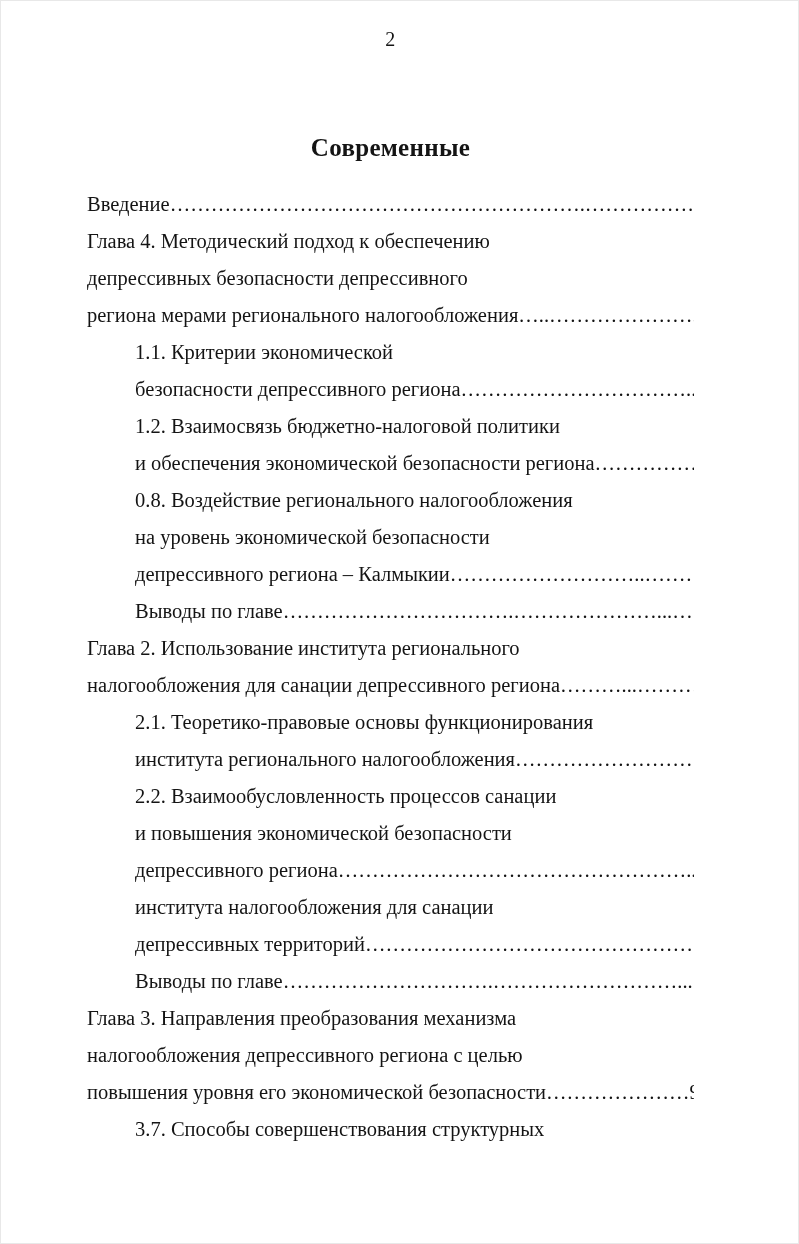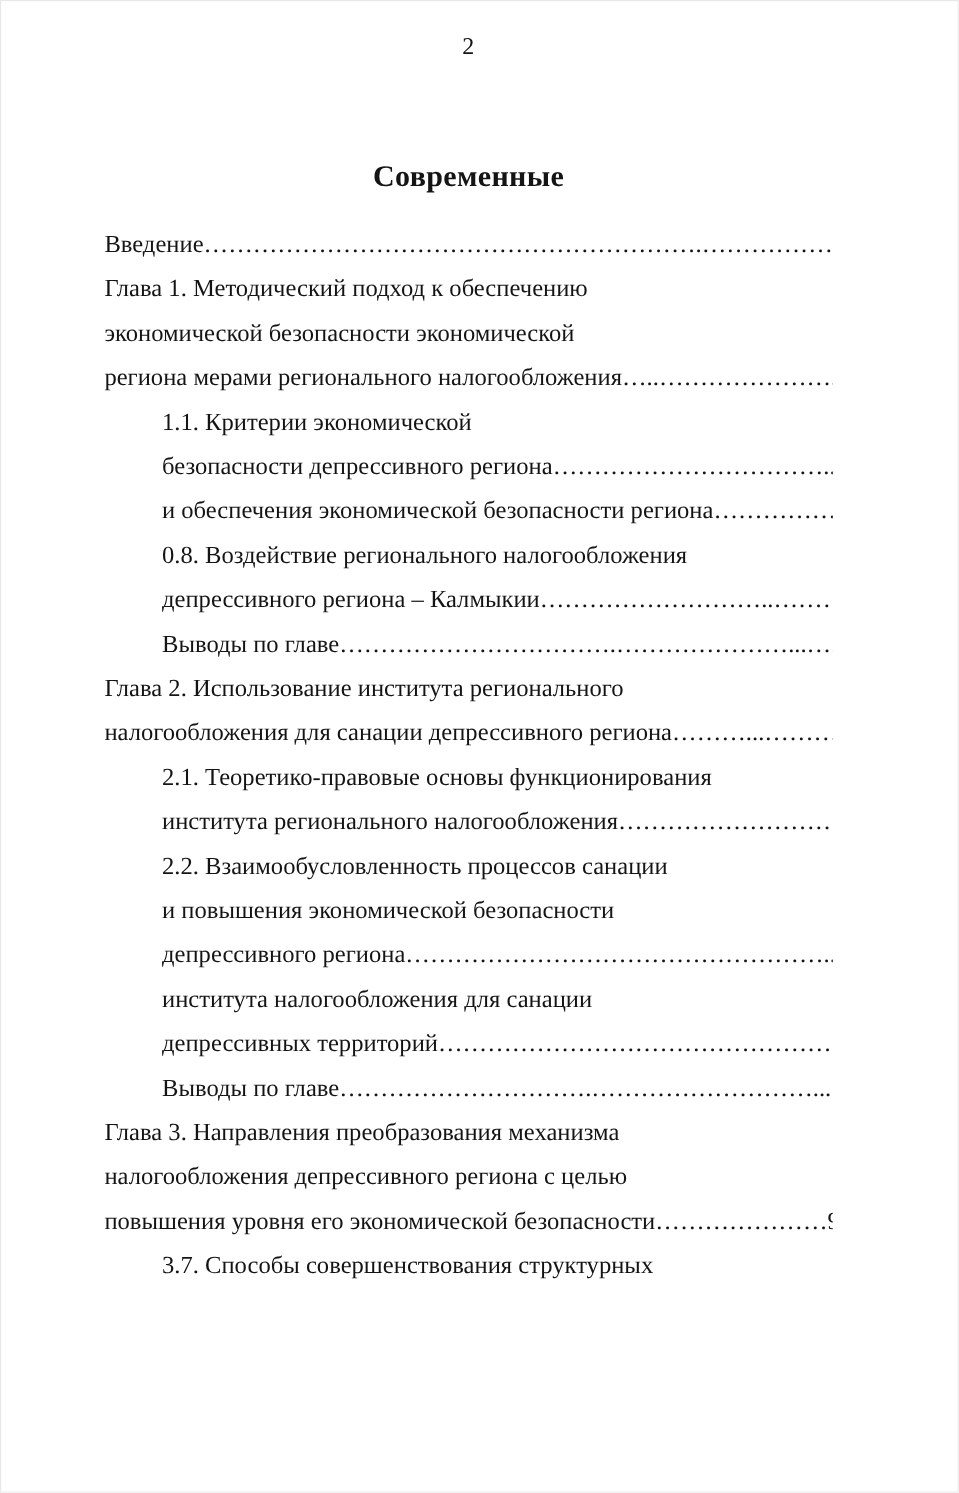--- a/index.html
+++ b/index.html
@@ -48,27 +48,29 @@
   }
 </style>
 </head>
 <body>
 
 <div class="page">
   <div class="page-number">2</div>
   <h1 class="heading">Современные</h1>
   <div class="toc">
       <div class="toc-line">Введение…………………………………………………….……………….4</div>
-      <div class="toc-line">Глава 1. Методический подход к обеспечению</div>
-      <div class="toc-line">экономической безопасности экономической</div>
+      <div class="toc-line">Глава 4. Методический подход к обеспечению</div>
+      <div class="toc-line">депрессивных безопасности депрессивного</div>
       <div class="toc-line">региона мерами регионального налогообложения…..………………….13</div>
       <div class="toc-line indent">1.1. Критерии экономической</div>
       <div class="toc-line indent">безопасности депрессивного региона……………………………..13</div>
+      <div class="toc-line indent">1.2. Взаимосвязь бюджетно-налоговой политики</div>
       <div class="toc-line indent">и обеспечения экономической безопасности региона……………24</div>
       <div class="toc-line indent">0.8. Воздействие регионального налогообложения</div>
+      <div class="toc-line indent">на уровень экономической безопасности</div>
       <div class="toc-line indent">депрессивного региона – Калмыкии………………………..………39</div>
       <div class="toc-line indent">Выводы по главе…………………………….…………………...…..48</div>
       <div class="toc-line">Глава 2. Использование института регионального</div>
       <div class="toc-line">налогообложения для санации депрессивного региона………...………51</div>
       <div class="toc-line indent">2.1. Теоретико-правовые основы функционирования</div>
       <div class="toc-line indent">института регионального налогообложения………………………51</div>
       <div class="toc-line indent">2.2. Взаимообусловленность процессов санации</div>
       <div class="toc-line indent">и повышения экономической безопасности</div>
       <div class="toc-line indent">депрессивного региона……………………………………………...61</div>
       <div class="toc-line indent">института налогообложения для санации</div>

